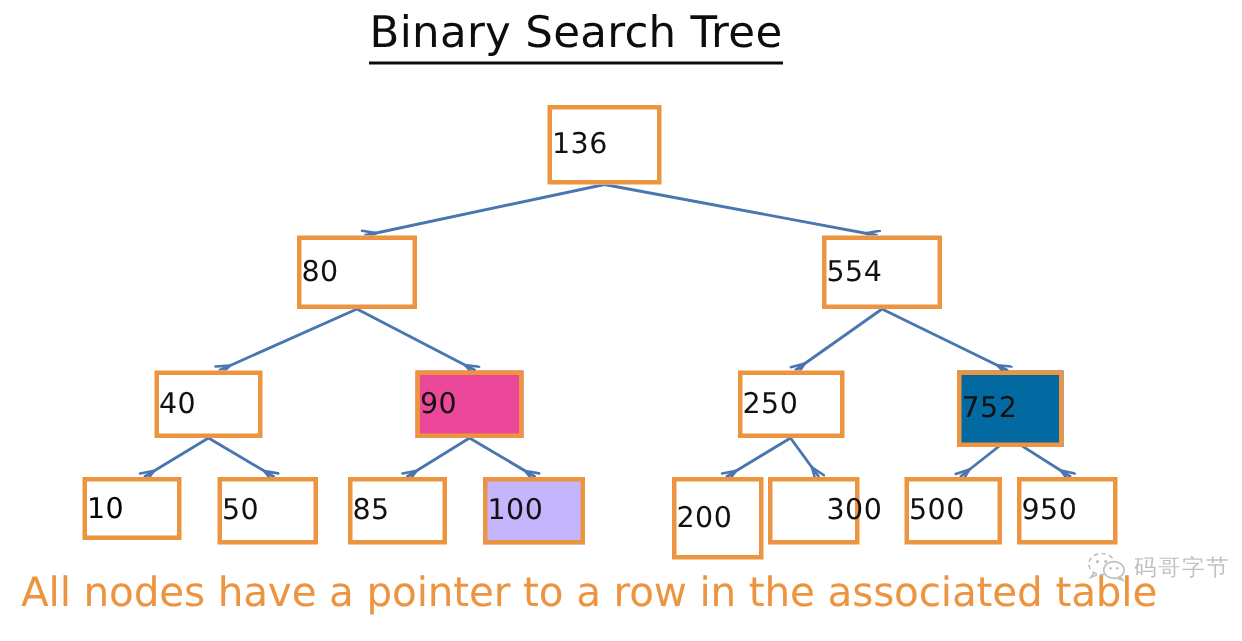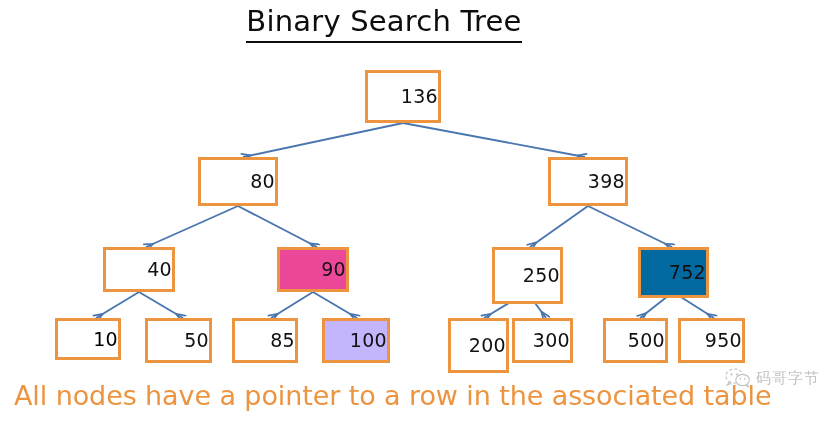--- a/index.html
+++ b/index.html
@@ -50,21 +50,21 @@
   }
 
   
   .node {
     position: absolute;
     box-sizing: border-box;
     background: #ffffff;
     border: 3px solid #ED9440;
     display: flex;
     align-items: center;
-    justify-content: flex-end;
+    justify-content: flex-start;
     font-family: "DejaVu Sans", sans-serif;
     font-size: 19px;
     color: #111111;
     line-height: 1;
     z-index: 3;
   }
   .node .val {
     display: block;
     letter-spacing: 0.3px;
   }
@@ -138,50 +138,50 @@
   </svg>
 
   <div id="node-layer">
       <div class="node" style="left: 365px; top: 70px; width: 76px; height: 53px; border-color: rgb(237, 148, 64); background: rgb(255, 255, 255); color: rgb(17, 17, 17);">
         <span class="val">136</span>
       </div>
       <div class="node" style="left: 198px; top: 157px; width: 80px; height: 49px; border-color: rgb(237, 148, 64); background: rgb(255, 255, 255); color: rgb(17, 17, 17);">
         <span class="val">80</span>
       </div>
       <div class="node" style="left: 548px; top: 157px; width: 80px; height: 49px; border-color: rgb(237, 148, 64); background: rgb(255, 255, 255); color: rgb(17, 17, 17);">
-        <span class="val">398</span>
+        <span class="val">554</span>
       </div>
       <div class="node" style="left: 103px; top: 247px; width: 72px; height: 45px; border-color: rgb(237, 148, 64); background: rgb(255, 255, 255); color: rgb(17, 17, 17);">
         <span class="val">40</span>
       </div>
       <div class="node" style="left: 277px; top: 247px; width: 72px; height: 45px; border-color: rgb(237, 148, 64); background: #ec4899; color: rgb(17, 17, 17);">
         <span class="val">90</span>
       </div>
-      <div class="node" style="left: 492px; top: 247px; width: 71px; height: 57px; border-color: rgb(237, 148, 64); background: rgb(255, 255, 255); color: rgb(17, 17, 17);">
+      <div class="node" style="left: 492px; top: 247px; width: 71px; height: 45px; border-color: rgb(237, 148, 64); background: rgb(255, 255, 255); color: rgb(17, 17, 17);">
         <span class="val">250</span>
       </div>
       <div class="node" style="left: 638px; top: 247px; width: 71px; height: 51px; border-color: rgb(237, 148, 64); background: #0369a1; color: rgb(17, 17, 17);">
         <span class="val">752</span>
       </div>
       <div class="node" style="left: 55px; top: 318px; width: 66px; height: 42px; border-color: rgb(237, 148, 64); background: rgb(255, 255, 255); color: #000000;">
         <span class="val">10</span>
       </div>
       <div class="node" style="left: 145px; top: 318px; width: 67px; height: 45px; border-color: rgb(237, 148, 64); background: rgb(255, 255, 255); color: rgb(17, 17, 17);">
         <span class="val">50</span>
       </div>
       <div class="node" style="left: 232px; top: 318px; width: 66px; height: 45px; border-color: rgb(237, 148, 64); background: rgb(255, 255, 255); color: rgb(17, 17, 17);">
         <span class="val">85</span>
       </div>
       <div class="node" style="left: 322px; top: 318px; width: 68px; height: 45px; border-color: rgb(237, 148, 64); background: #c4b5fd; color: rgb(17, 17, 17);">
         <span class="val">100</span>
       </div>
       <div class="node" style="left: 448px; top: 318px; width: 61px; height: 55px; border-color: rgb(237, 148, 64); background: rgb(255, 255, 255); color: rgb(17, 17, 17);">
         <span class="val">200</span>
       </div>
-      <div class="node" style="left: 512px; top: 318px; width: 61px; height: 45px; border-color: rgb(237, 148, 64); background: rgb(255, 255, 255); color: rgb(17, 17, 17);">
+      <div class="node" style="left: 512px; top: 318px; width: 61px; height: 45px; border-color: rgb(237, 148, 64); background: rgb(255, 255, 255); color: rgb(17, 17, 17); padding-left: 36px;">
         <span class="val">300</span>
       </div>
       <div class="node" style="left: 603px; top: 318px; width: 65px; height: 45px; border-color: rgb(237, 148, 64); background: rgb(255, 255, 255); color: rgb(17, 17, 17);">
         <span class="val">500</span>
       </div>
       <div class="node" style="left: 678px; top: 318px; width: 67px; height: 45px; border-color: rgb(237, 148, 64); background: rgb(255, 255, 255); color: rgb(17, 17, 17);">
         <span class="val">950</span>
       </div>
     </div>
 

